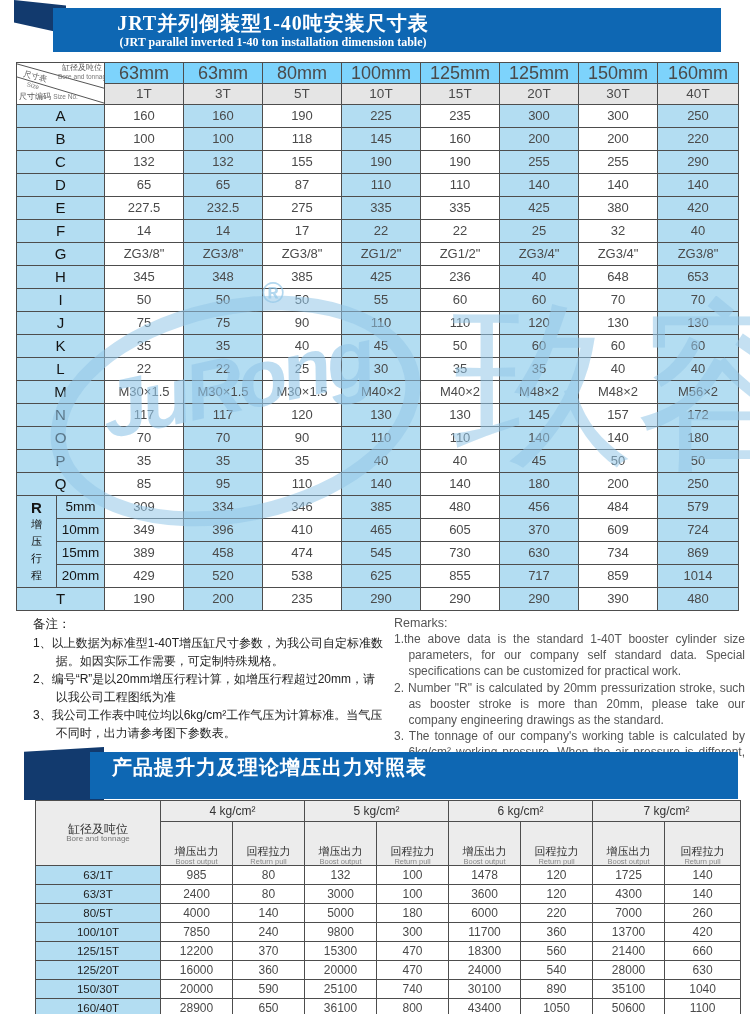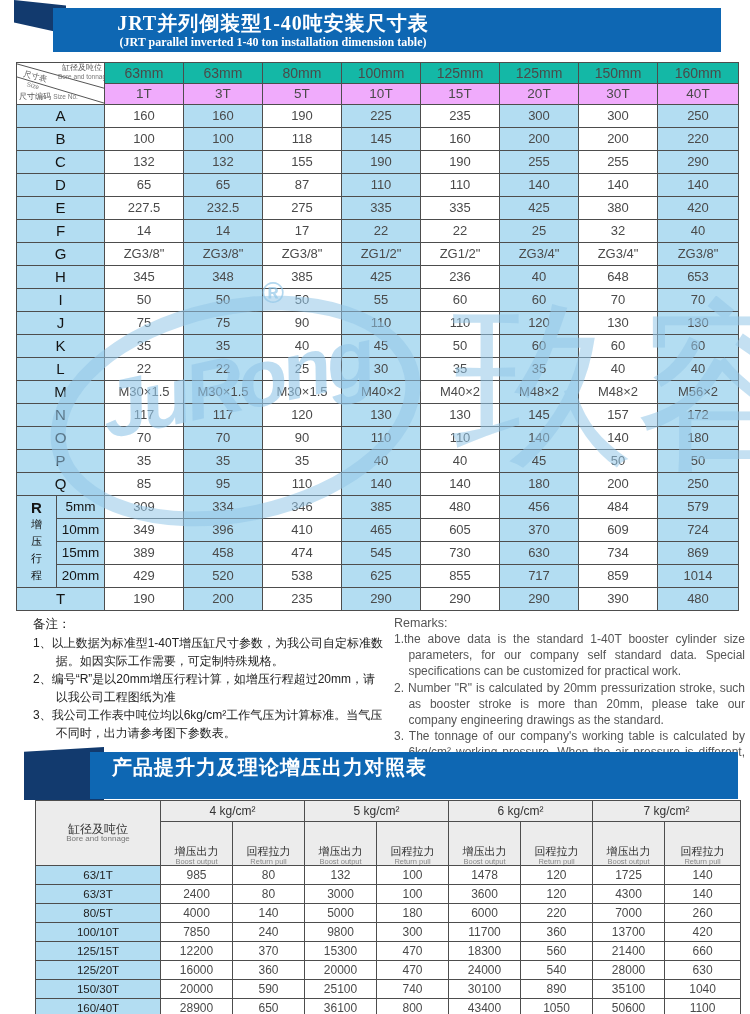--- a/index.html
+++ b/index.html
@@ -14,22 +14,22 @@
   #banner1{left:40px;top:8px;width:668px;height:44px;margin-left:13px;}
   #banner1 .bwrap{width:440px;text-align:center;padding-top:3px;}
   #banner2{left:90px;top:752px;width:648px;height:47px;padding:3px 0 0 22px;}
   .bt1{font-family:"Liberation Serif","DejaVu Serif",serif;font-weight:bold;font-size:20px;letter-spacing:1px;line-height:24px;}
   .bt2{font-family:"Liberation Serif","DejaVu Serif",serif;font-weight:bold;font-size:12px;line-height:14px;}
 
   
   #t1{position:absolute;left:16px;top:62px;width:722px;border-collapse:collapse;table-layout:fixed;}
   #t1 td{border:1px solid #4d4d4d;text-align:center;vertical-align:middle;padding:0;
          font-size:13px;color:#4a4a4a;height:22px;line-height:1.05;overflow:hidden;white-space:nowrap;}
-  #t1 td.hb{height:20px;background:#14b8a6;font-size:14px;}
-  #t1 td.ht{height:20px;background:#f0abfc;font-size:13.5px;}
+  #t1 td.hb{height:20px;background:#7dd3fc;font-size:18px;}
+  #t1 td.ht{height:20px;background:#e5e5e5;font-size:13.5px;}
   #t1 td.lbl{background:#b3ddf2;color:#141414;font-size:15px;}
   #t1 td.sub{font-size:13.5px;}
   #t1 td.cw{background:#fff;}
   #t1 td.cb{background:#b3ddf2;}
   #t1 td.rlab{background:#b3ddf2;color:#141414;vertical-align:top;padding-top:3px;}
   .rl1{font-size:15px;line-height:17px;font-weight:bold;}
   .rlc{font-size:11px;line-height:17px;}
   td.corner{position:relative;background:#fff;padding:0;}
   .csvg{position:absolute;left:0;top:0;width:100%;height:100%;}
   .csvg line{stroke:#4d4d4d;stroke-width:1;}

